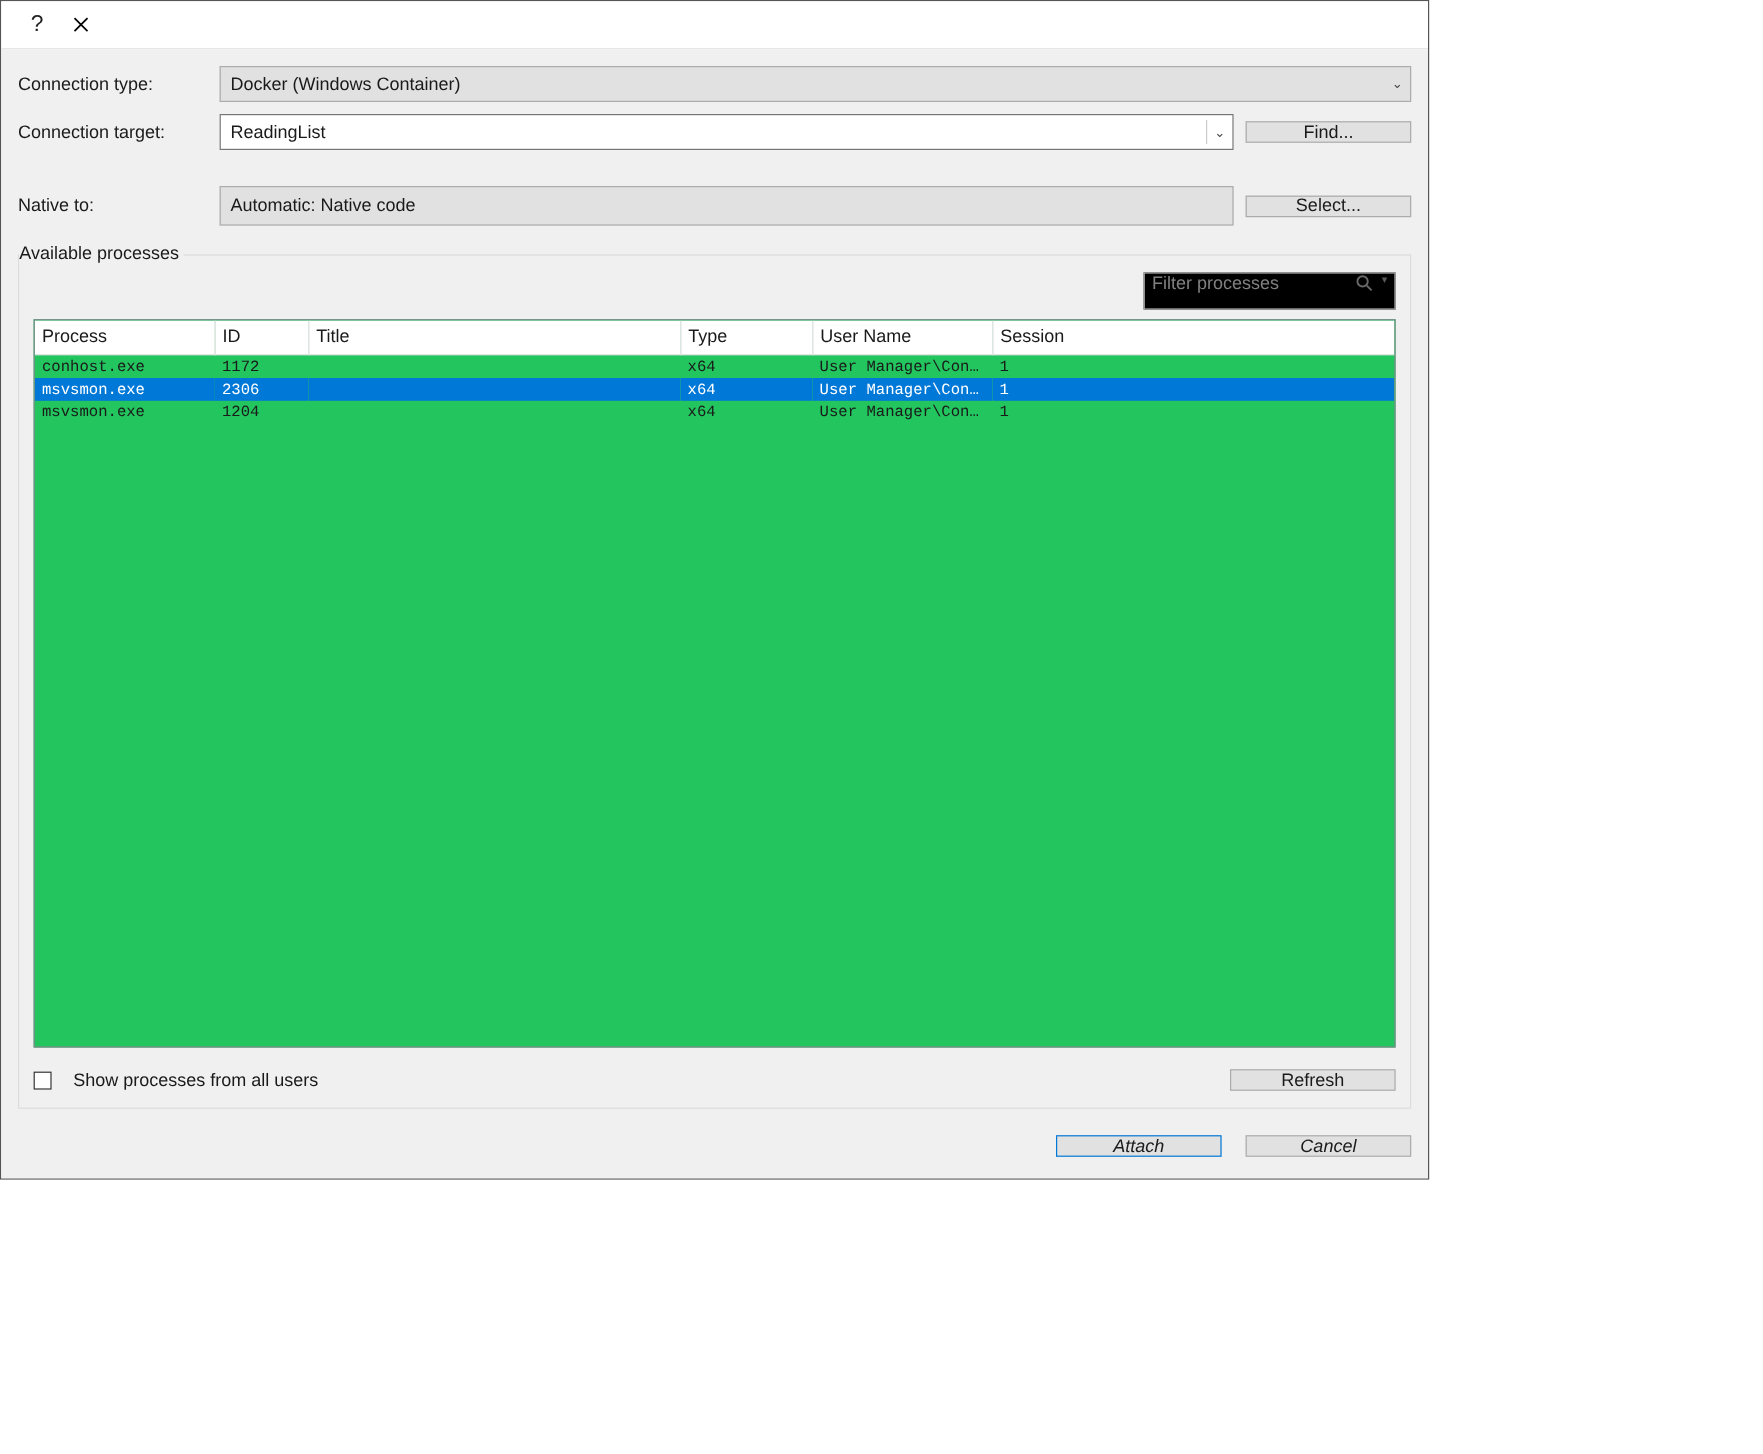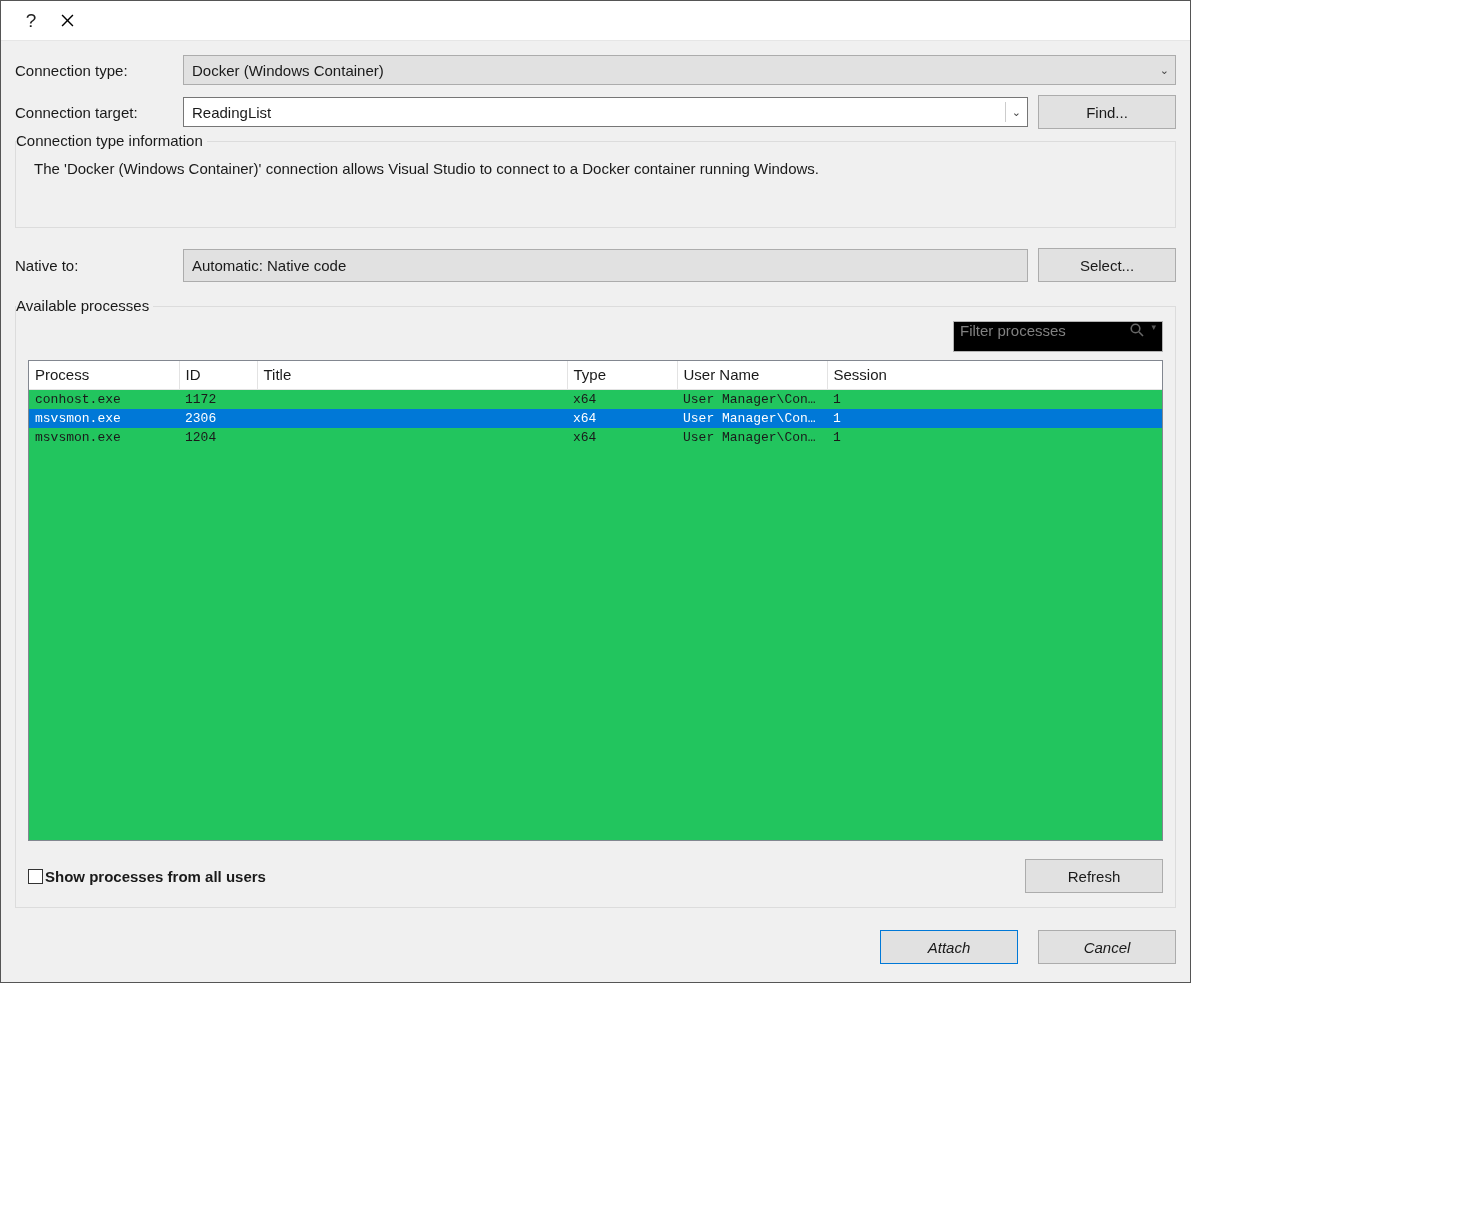--- a/index.html
+++ b/index.html
@@ -52,21 +52,21 @@
     padding: 0 8px;
     font-size: 15px;
     position: relative;
   }
   .combo .arrow {
     position: absolute; right: 6px; top: 50%; transform: translateY(-50%);
     font-size: 11px; color: #444;
   }
   .combo.white { background: #fff; border: 1px solid #767676; }
   .btn {
-    height: 34px;
+    height: 18px;
     border: 1px solid #acacac;
     background: #e1e1e1;
     display: flex; align-items: center; justify-content: center;
     font-size: 15px;
     padding: 0 20px;
     min-width: 138px;
     margin-left: 10px;
     cursor: default;
   }
   .btn.primary { border: 1px solid #0078d7; background: #e1e1e1; }
@@ -155,21 +155,21 @@
     height: 16px;
     font-family: Liberation Mono, monospace;
   }
   .proc-table tbody tr.selected td { background: #0078d7; color: #fff; }
   .ap-bottom {
     display: flex;
     align-items: center;
     justify-content: space-between;
     margin-top: 18px;
   }
-  .chk { display: flex; align-items: center; gap: 2px; font-weight: bold; }
+  .chk { display: flex; align-items: center; gap: 18px; }
   .chk .box { width: 15px; height: 15px; border: 1.5px solid #333; background: #fff; }
   .dlg-buttons {
     display: flex;
     justify-content: flex-end;
     margin-top: 22px;
     gap: 10px;
     font-style: italic;
   }
 </style>
 </head>
@@ -197,24 +197,20 @@
 
   <div class="row">
     <div class="lbl">Connection target:</div>
     <div class="combo white" style="position:relative;">
       <span>ReadingList</span>
       <span class="arrow" style="border-left:1px solid #ccc; padding-left:6px; height:20px; display:flex; align-items:center;">⌄</span>
     </div>
     <div class="btn">Find...</div>
   </div>
 
-  <div class="info-group">
-    <div class="legend">Connection type information</div>
-    <div class="desc">The 'Docker (Windows Container)' connection allows Visual Studio to connect to a Docker container running Windows.</div>
-  </div>
 
   <div class="attach-row">
     <div class="lbl">Native to:</div>
     <div class="attach-val">
       <span>Automatic: Native code</span>
     </div>
     <div class="btn">Select...</div>
   </div>
 
   <div class="ap-group">

